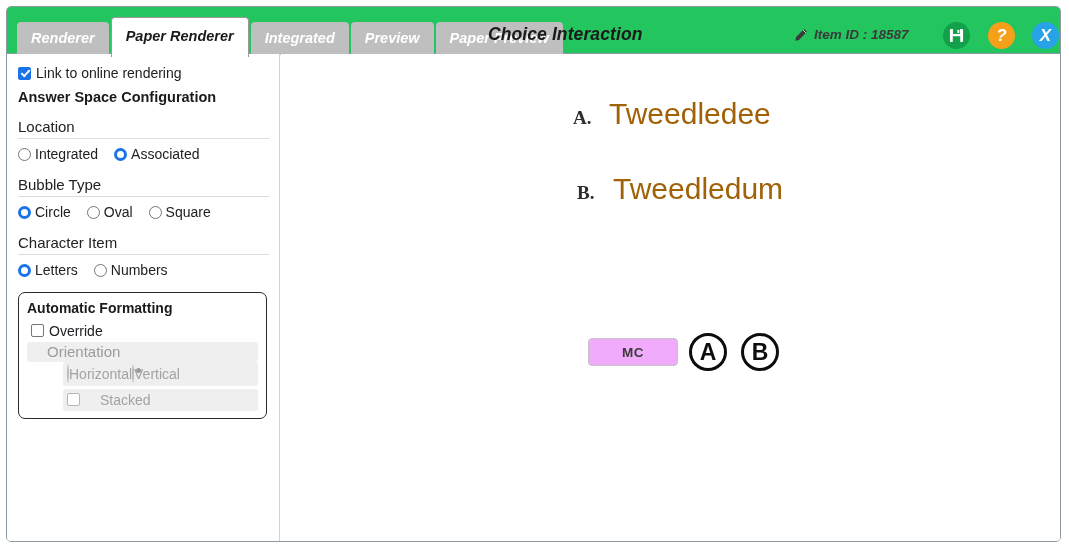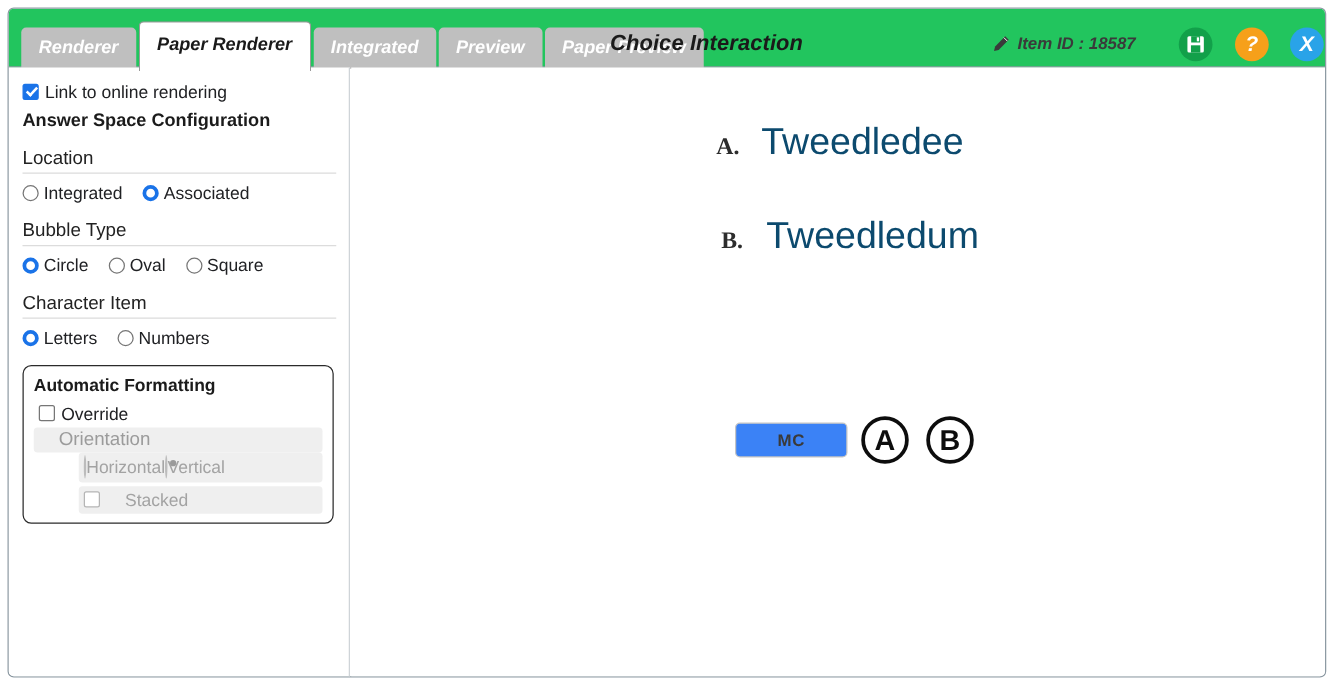--- a/index.html
+++ b/index.html
@@ -296,42 +296,42 @@
     font-family: "Liberation Serif", serif;
     font-weight: bold;
     font-size: 19px;
     color: #2d2d2d;
     width: 36px;
     flex: none;
   }
   .choice-text {
     font-family: "Liberation Sans", sans-serif;
     font-size: 30px;
-    color: #0c4a6e;
+    color: #a16207;
     line-height: 1;
   }
   #choice-0 { left: 292px; top: 45px; }
   #choice-1 { left: 296px; top: 120px; }
 
   
   #answer-space {
     position: absolute;
     left: 307px;
     top: 279px;
     display: flex;
     align-items: center;
     gap: 9px;
   }
   #mc-box {
     width: 90px;
     height: 28px;
     box-sizing: border-box;
     border: 1px solid #c4c4c4;
     border-radius: 4px;
-    background: #3b82f6;
+    background: #f0abfc;
     display: flex;
     align-items: center;
     justify-content: center;
     font-size: 13.5px;
     font-weight: bold;
     color: #3a3a3a;
     letter-spacing: 0.5px;
   }
   .bubble {
     width: 38px;

